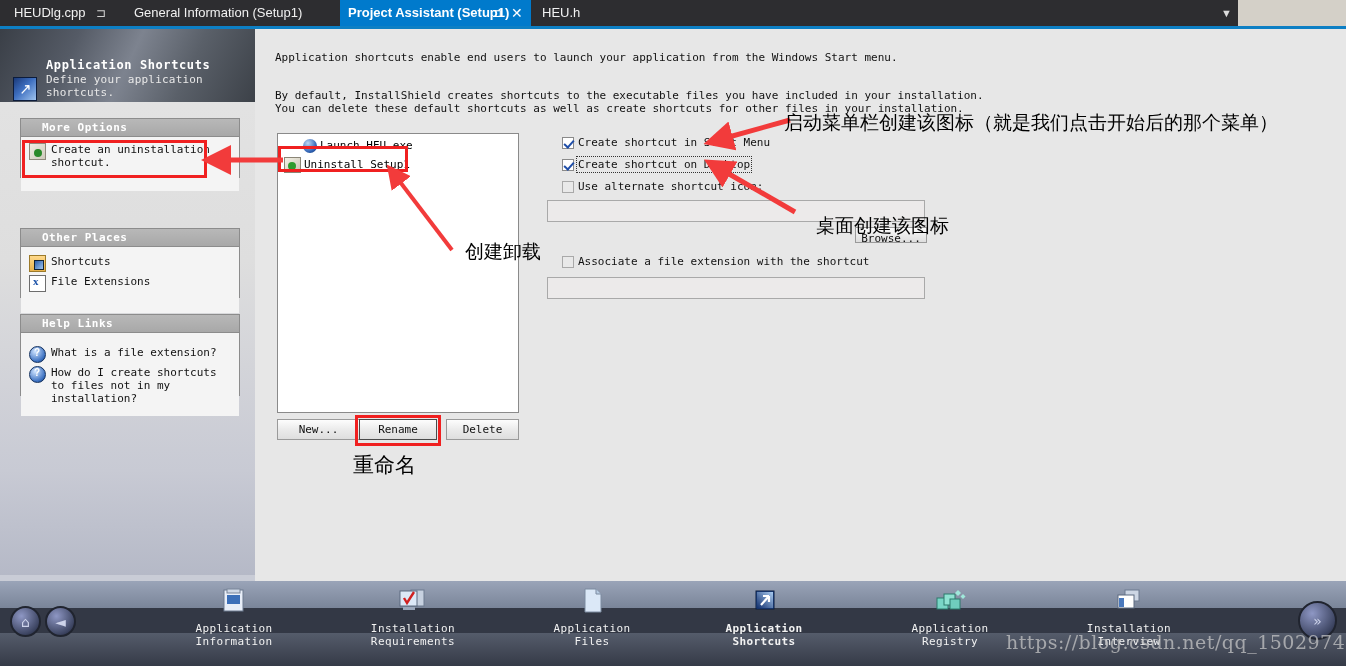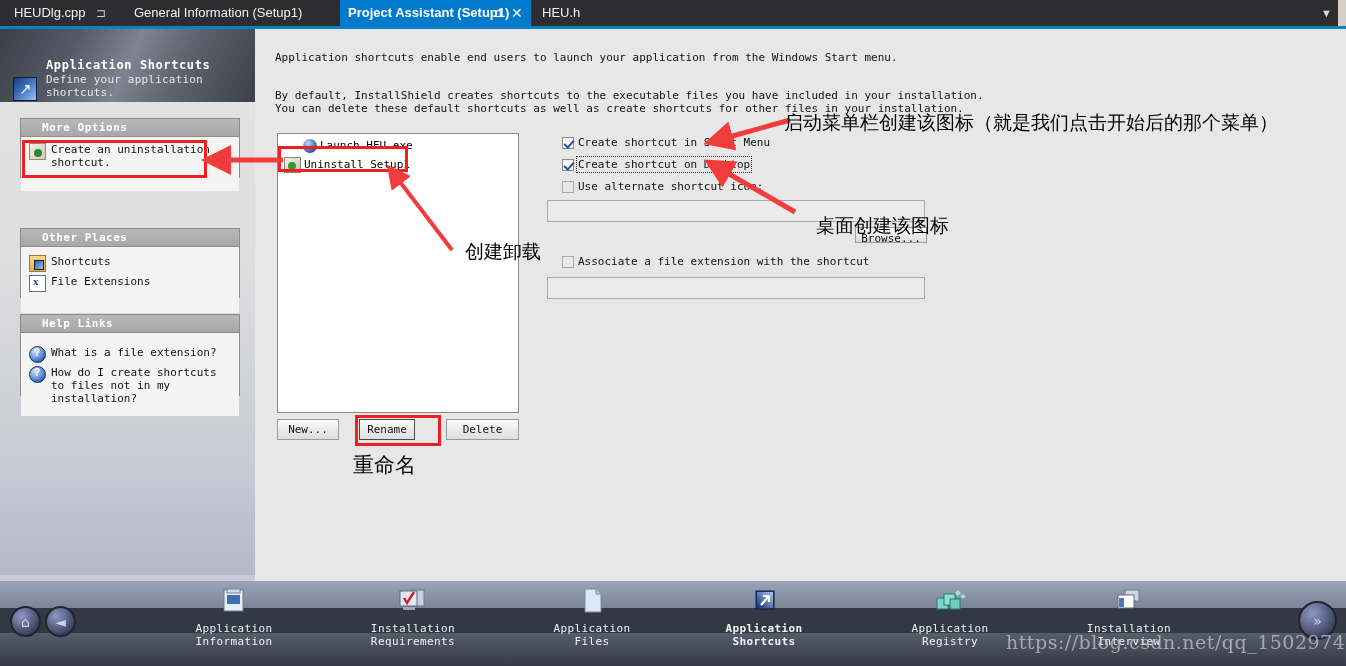--- a/index.html
+++ b/index.html
@@ -4,21 +4,21 @@
 <style>
   html,body{margin:0;padding:0;}
   body{
     width:1346px;height:666px;overflow:hidden;position:relative;
     background:#d4d0c8;
     font-family:"DejaVu Sans Mono","Liberation Mono",monospace;
     font-size:11px;color:#000;
   }
   
   #tabbar{
-    position:absolute;left:0;top:0;width:1338px;height:26px;
+    position:absolute;left:0;top:0;width:1238px;height:26px;
     background:#2d2d30;
   }
   .vstab{
     position:absolute;top:0;height:26px;line-height:26px;
     font-family:"Liberation Sans",sans-serif;font-size:13px;
     color:#f1f1f1;white-space:nowrap;padding:0 8px;
   }
   .vstab.active{background:#007acc;color:#ffffff;}
   .pin{
     font-family:"Liberation Sans",sans-serif;font-size:12px;color:#d0d0d0;
@@ -234,22 +234,22 @@
     <div class="lbrow" style="margin-top:3px;margin-left:19px;">
       <div class="ico-exe"></div>
       <div class="lbtxt">Launch HEU.exe</div>
     </div>
     <div class="lbrow" style="margin-top:2px;">
       <div class="ico-unins"></div>
       <div class="lbtxt">Uninstall Setup1</div>
     </div>
   </div>
 
-  <div class="btn" style="left:22px;top:390px;width:62px;">New...</div>
-  <div class="btn focus" style="left:104px;top:390px;width:56px;">Rename</div>
+  <div class="btn" style="left:22px;top:390px;width:83px;">New...</div>
+  <div class="btn focus" style="left:104px;top:390px;width:78px;">Rename</div>
   <div class="btn" style="left:191px;top:390px;width:73px;">Delete</div>
 
   <div class="cbrow" style="left:276px;top:107px;">
     <span class="cbox on"></span>
     <span class="cblabel">Create shortcut in Start Menu</span>
   </div>
   <div class="cbrow" style="left:276px;top:129px;">
     <span class="cbox on"></span>
     <span class="cblabel focusring">Create shortcut on Desktop</span>
   </div>

